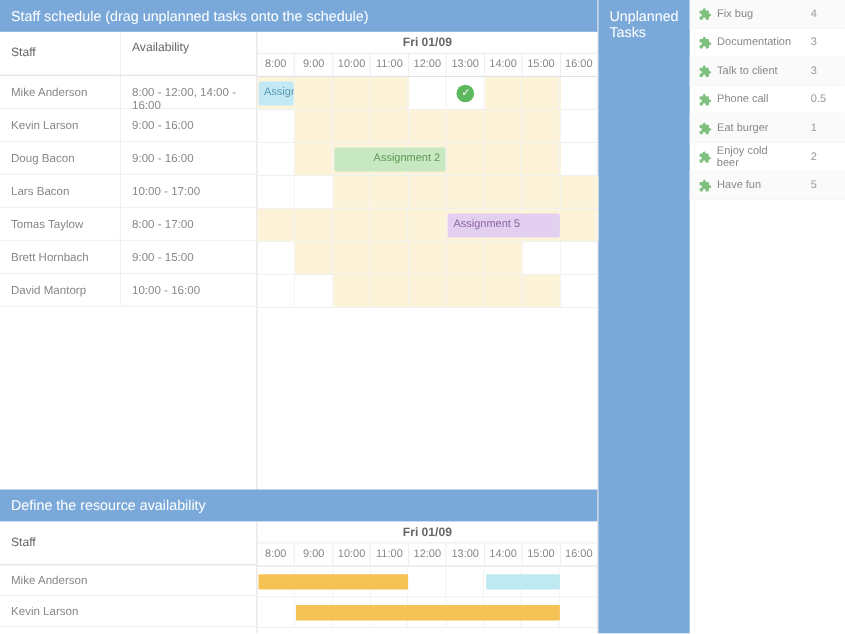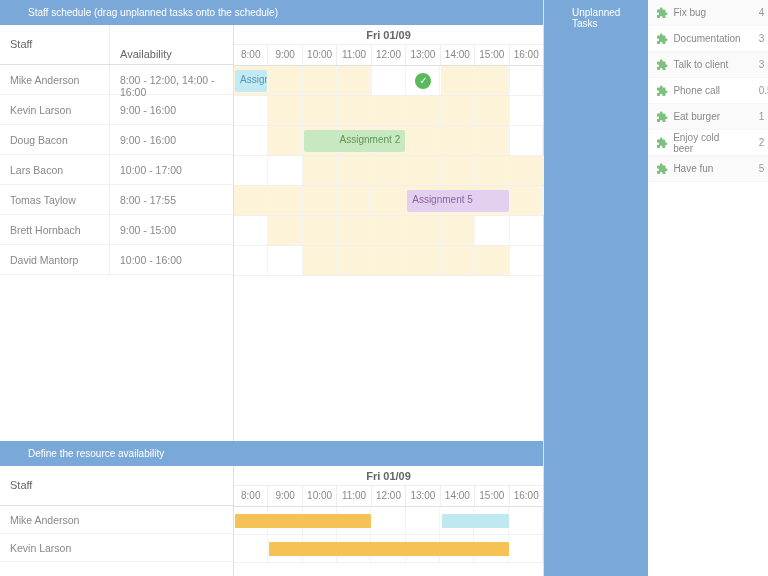--- a/index.html
+++ b/index.html
@@ -2,28 +2,28 @@
 <html><head>
 <meta charset="utf-8">
 <style>
 * { margin: 0; padding: 0; box-sizing: border-box; }
 body { font-family: -apple-system, BlinkMacSystemFont, "Segoe UI", Arial, sans-serif; font-size: 11px; color: #888; background: #fff; width: 768px; height: 576px; overflow: hidden; }
 
 .layout { display: flex; height: 100%; }
 .left-col { width: 544px; border-right: 1px solid #e0e0e0; display: flex; flex-direction: column; }
 .right-col { width: 224px; display: flex; flex-direction: row; }
 
-.panel-header { background: #7aa9d9; color: #fff; padding: 7px 28px; font-size: 10px; font-weight: 400; }
+.panel-header { background: #7aa9d9; color: #fff; padding: 7px 10px; font-size: 13px; font-weight: 400; }
 
 
 .schedule-grid { display: flex; height: 416px; background: #fff; }
 .staff-cols { width: 234px; border-right: 1px solid #e0e0e0; }
 .staff-head-row { display: flex; height: 40px; border-bottom: 1px solid #e0e0e0; }
 .col-staff { width: 110px; padding: 13px 10px; border-right: 1px solid #eee; color: #666; }
-.col-avail { flex: 1; padding: 23px 10px; color: #666; }
+.col-avail { flex: 1; padding: 8px 10px; color: #666; }
 .staff-row { display: flex; height: 30px; border-bottom: 1px solid #f0f0f0; font-size: 10.5px; }
 .staff-name { width: 110px; padding: 9px 10px; border-right: 1px solid #f0f0f0; color: #888; }
 .staff-avail { flex: 1; padding: 9px 10px; color: #888; }
 
 .time-cols { flex: 1; position: relative; }
 .time-head { border-bottom: 1px solid #e0e0e0; }
 .date-row { height: 20px; text-align: center; padding-top: 4px; color: #666; border-bottom: 1px solid #eee; font-weight: bold; }
 .hours-row { display: flex; height: 20px; }
 .hour-cell { flex: 1; text-align: center; padding-top: 4px; color: #888; border-right: 1px solid #eee; font-size: 10px; }
 .hour-cell:last-child { border-right: none; }
@@ -90,21 +90,21 @@
             <div class="staff-row">
               <div class="staff-name">Doug Bacon</div>
               <div class="staff-avail">9:00 - 16:00</div>
             </div>
             <div class="staff-row">
               <div class="staff-name">Lars Bacon</div>
               <div class="staff-avail">10:00 - 17:00</div>
             </div>
             <div class="staff-row">
               <div class="staff-name">Tomas Taylow</div>
-              <div class="staff-avail">8:00 - 17:55</div>
+              <div class="staff-avail">8:00 - 17:00</div>
             </div>
             <div class="staff-row">
               <div class="staff-name">Brett Hornbach</div>
               <div class="staff-avail">9:00 - 15:00</div>
             </div>
             <div class="staff-row">
               <div class="staff-name">David Mantorp</div>
               <div class="staff-avail">10:00 - 16:00</div>
             </div>
           </div>

